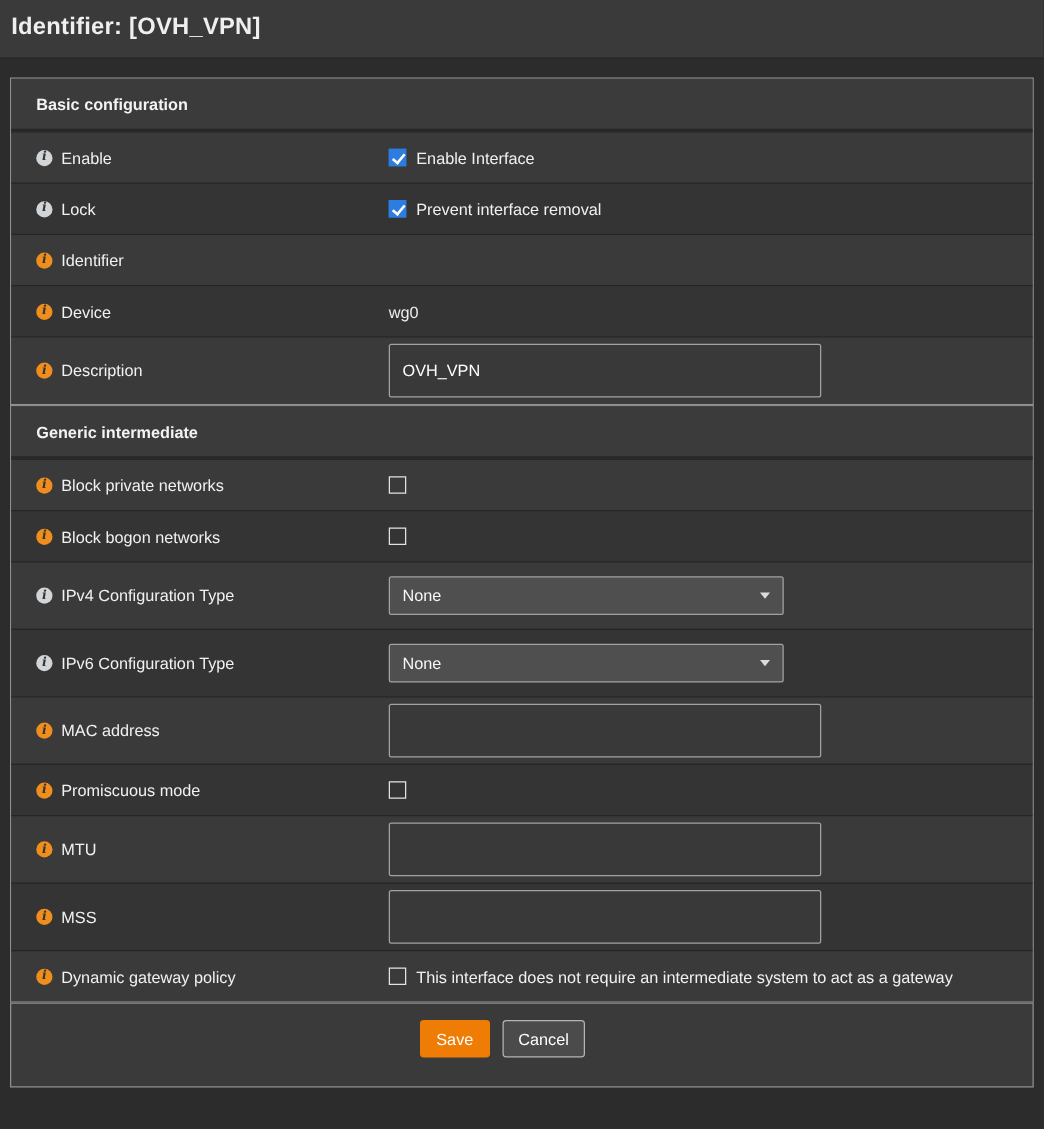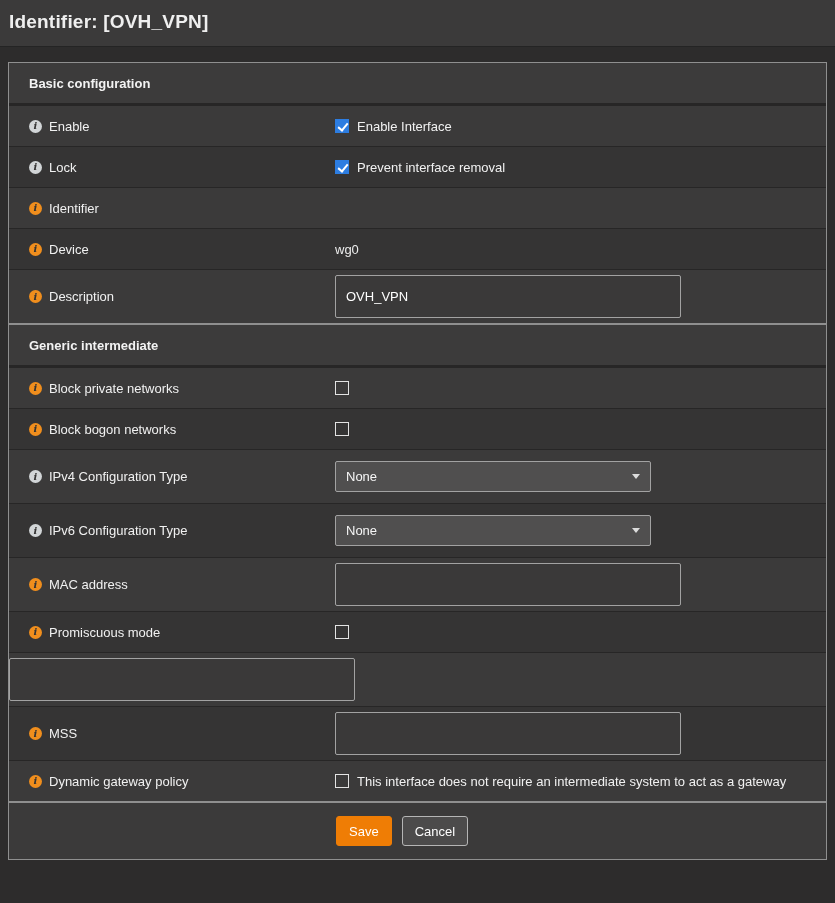--- a/index.html
+++ b/index.html
@@ -36,21 +36,21 @@
   .row {
     display:flex; align-items:center;
     min-height:41px;
     background:#3b3a3a;
     border-top:1px solid #272626;
   }
   .row:first-child { border-top:none; }
   .row.alt { background:#353434; }
   .row.tall { min-height:54px; }
   .label-col {
-    flex:none; width:326px;
+    flex:none; width:302px;
     padding-left:20px;
     display:flex; align-items:center; gap:7px;
   }
   .field-label { font-size:13px; color:#f1f1f1; }
   .control-col { flex:1; display:flex; align-items:center; }
   
   .info-icon {
     flex:none; width:13px; height:13px; border-radius:50%;
     background:#f08e1d; color:#343333;
     display:inline-flex; align-items:center; justify-content:center;
@@ -96,21 +96,21 @@
   .select-caret {
     width:0; height:0;
     border-left:4px solid transparent;
     border-right:4px solid transparent;
     border-top:5px solid #dcdcdc;
   }
   
   .footer-panel {
     border:1px solid #8f8f8f;
     background:#3b3a3a;
-    padding:13px 0 13px 327px;
+    padding:13px 0 23px 327px;
     display:flex; align-items:flex-end; gap:10px;
   }
   .btn {
     height:30px; padding:0 12px;
     font-size:13px; font-family:inherit; color:#ffffff;
     border-radius:3px; cursor:pointer;
   }
   .btn-save { background:#ef7d05; border:1px solid #ef7d05; }
   .btn-cancel { background:#4c4b4b; border:1px solid #b5b5b5; }
 </style>
@@ -242,20 +242,24 @@
         <span class="info-icon"></span>
         <span class="field-label">Promiscuous mode</span>
       </div>
       <div class="control-col">
         <span class="checkbox"></span>
         <span class="check-label"></span>
       </div>
     </div>
 
     <div class="row tall">
+      <div class="label-col">
+        <span class="info-icon"></span>
+        <span class="field-label">MTU</span>
+      </div>
       <div class="control-col">
         <input type="text" class="text-input" value="" style="">
       </div>
     </div>
 
     <div class="row alt tall">
       <div class="label-col">
         <span class="info-icon"></span>
         <span class="field-label">MSS</span>
       </div>

